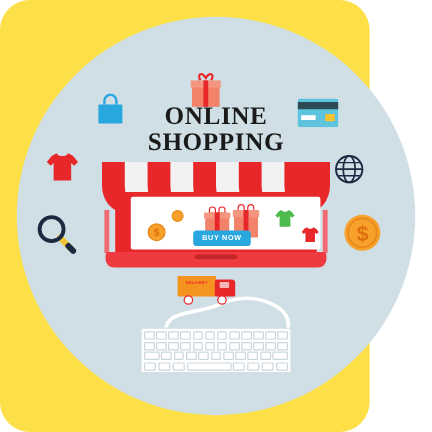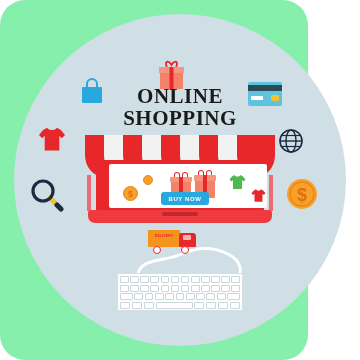--- a/index.html
+++ b/index.html
@@ -1,20 +1,20 @@
 <!DOCTYPE html>
 <html><head>
 <meta charset="utf-8">
 <style>
   html,body{margin:0;padding:0;}
   body{
     width:360px;height:360px;overflow:hidden;background:#ffffff;
     font-family:"Liberation Sans",sans-serif;
   }
-  #stage{position:relative;width:308px;height:360px;background:#86efac;border-radius:25px;}
+  #stage{position:relative;width:308px;height:360px;background:#fde047;border-radius:25px;}
 
   
   .bg-circle{
     position:absolute;left:14px;top:14px;width:332px;height:332px;
     border-radius:50%;background:#cfdfe5;
   }
 
   
   .title{
     position:absolute;left:0;top:86px;width:360px;text-align:center;

